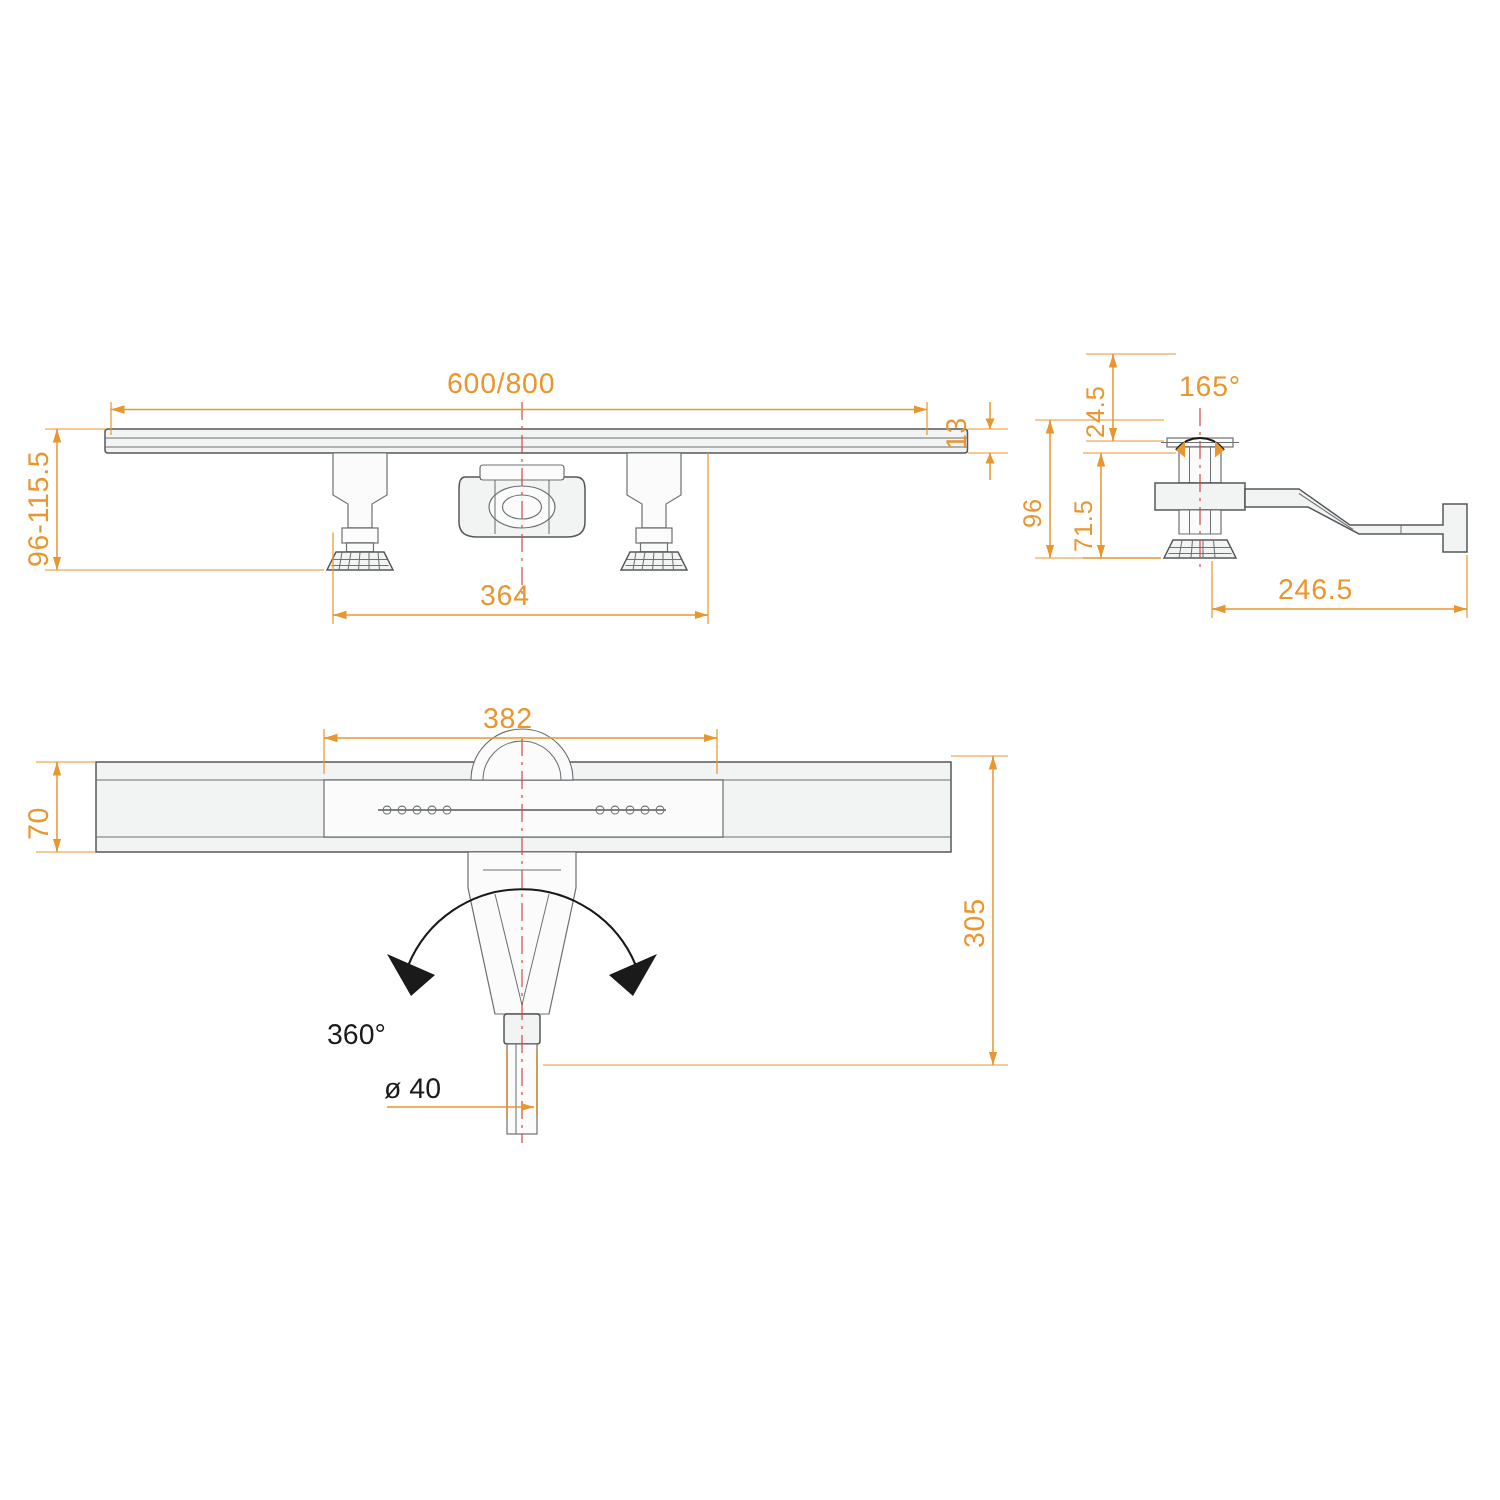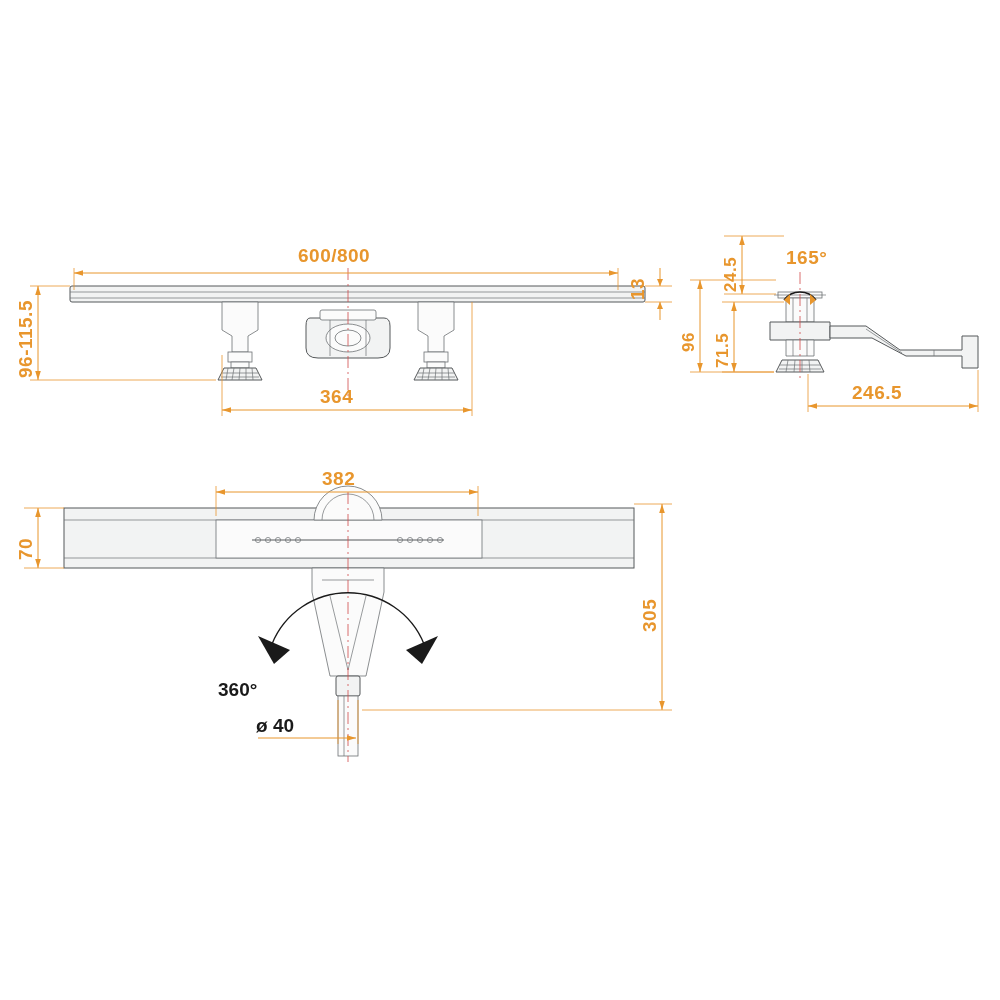--- a/index.html
+++ b/index.html
@@ -11,21 +11,20 @@
     width: 1000px;
     height: 1000px;
     font-family: "Liberation Sans", sans-serif;
     overflow: hidden;
   }
   #stage {
     position: relative;
     width: 860px;
     height: 1000px;
     background: #ffffff;
-    font-weight: bold;
   }
   svg.drawing {
     position: absolute;
     top: 0;
     left: 0;
     width: 1000px;
     height: 1000px;
   }
   .dim-text {
     font-family: "Liberation Sans", sans-serif;

